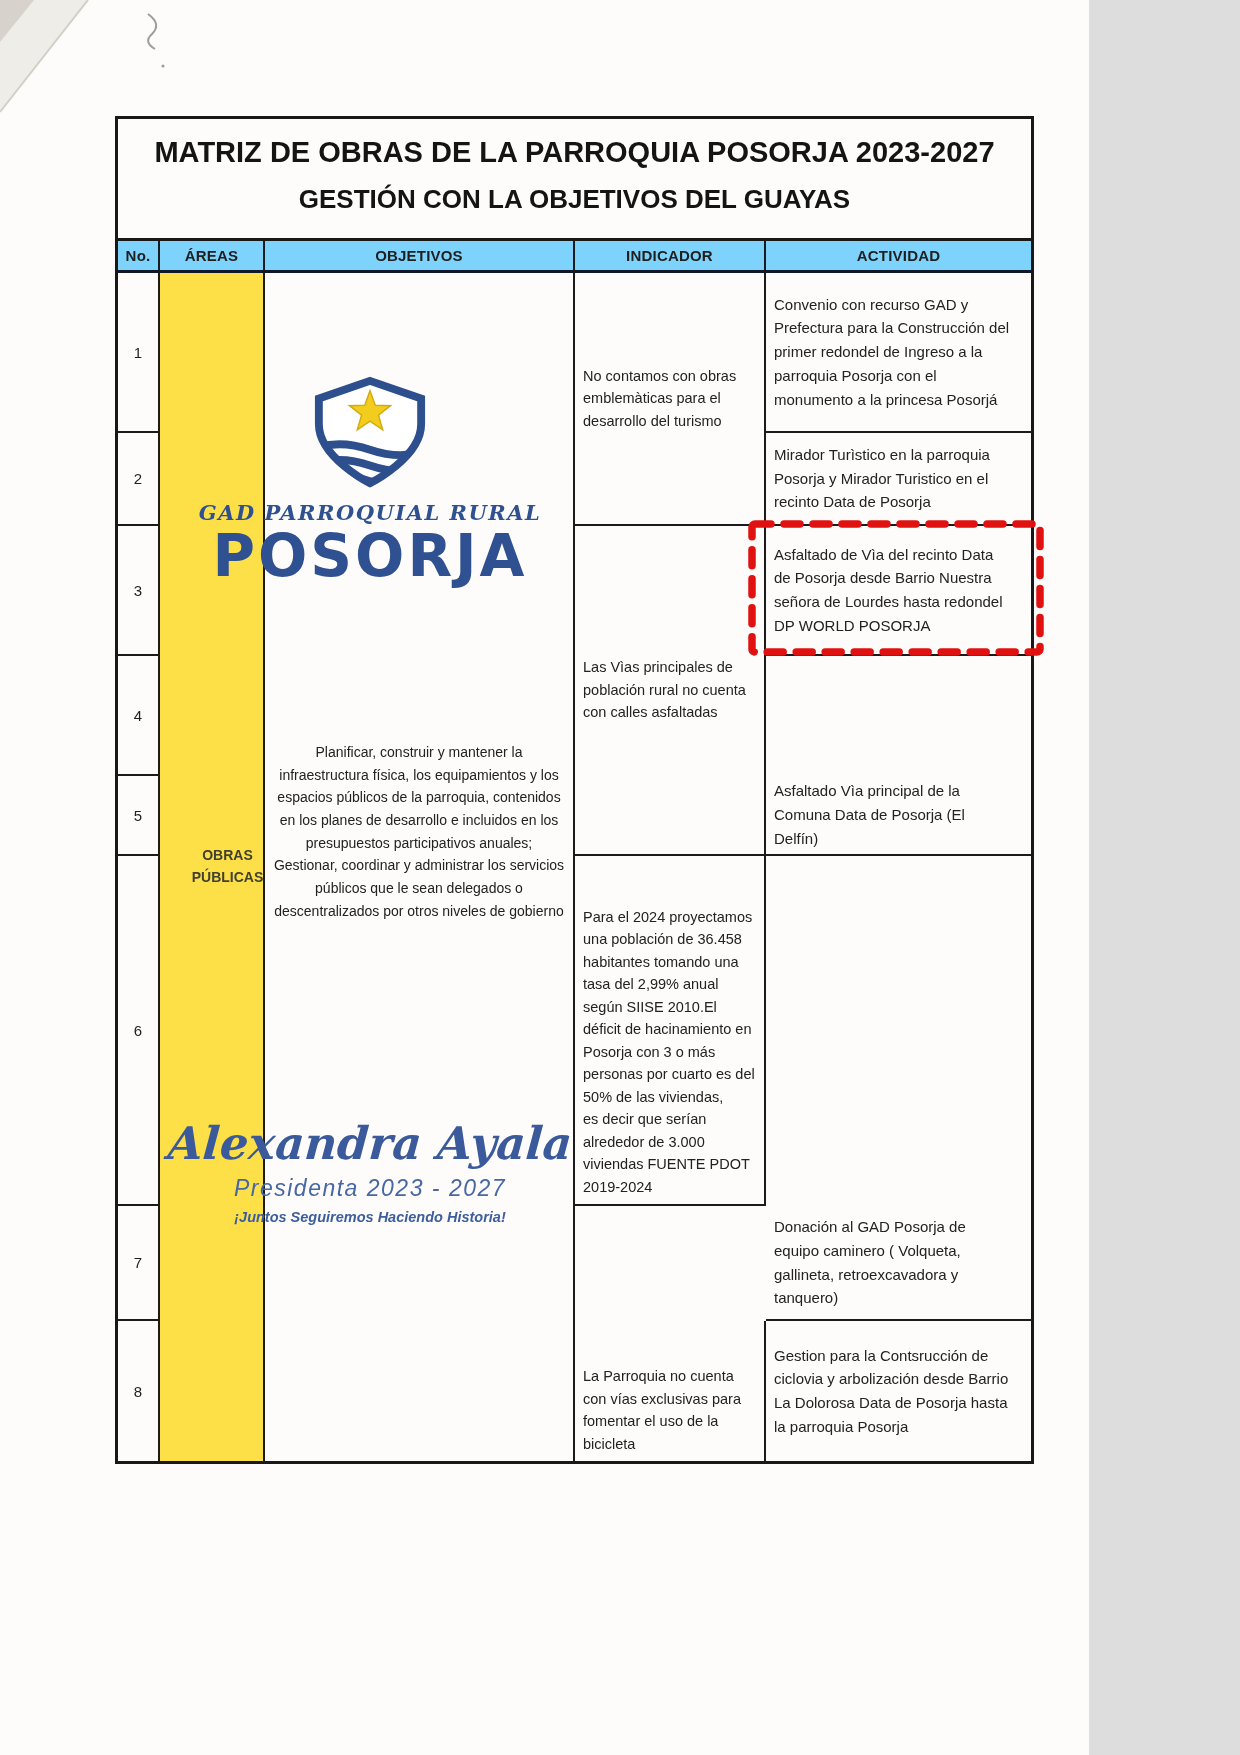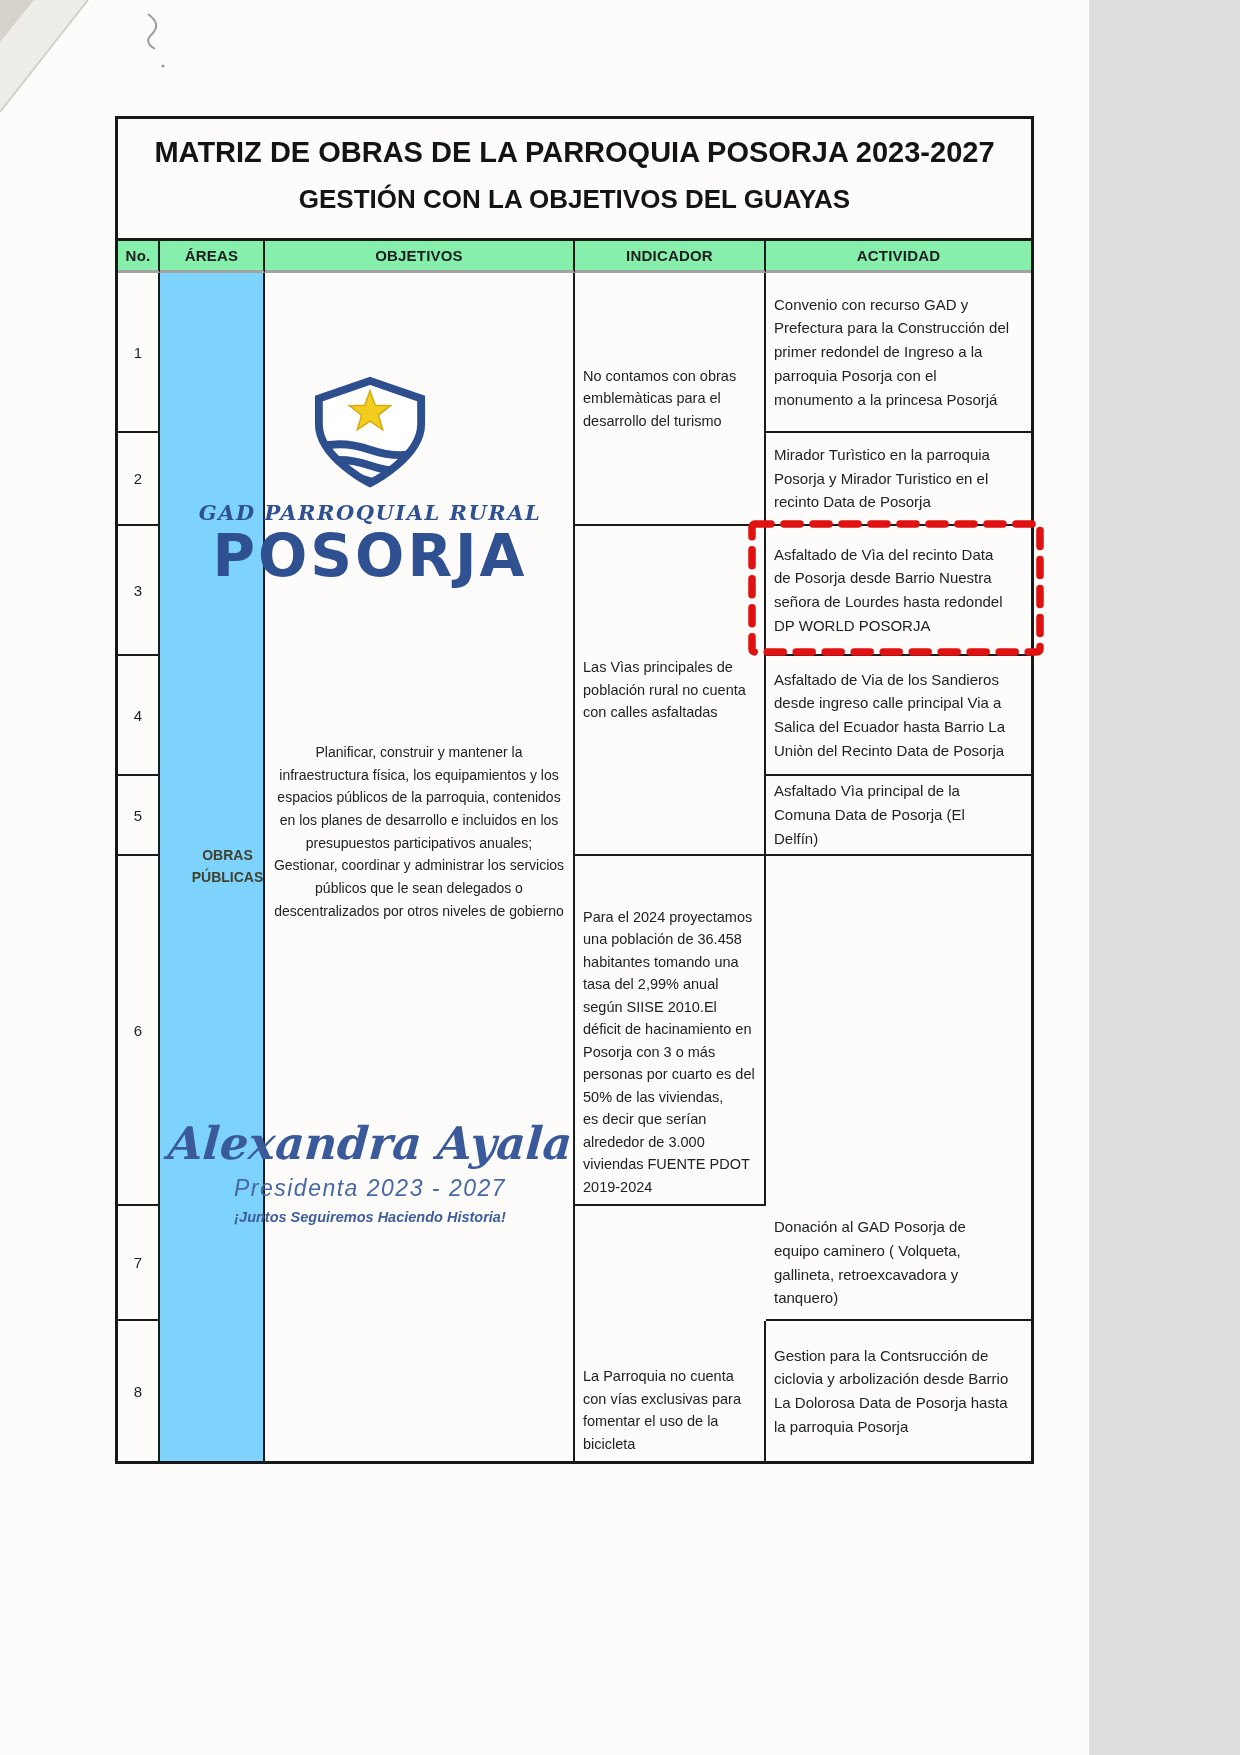--- a/index.html
+++ b/index.html
@@ -9,24 +9,24 @@
   .doc{position:absolute;left:115px;top:116px;width:913px;border:3px solid #181818;background:#fdfcfa;box-sizing:content-box;}
   .title-block{height:122px;border-bottom:3px solid #181818;text-align:center;padding-top:17px;box-sizing:border-box;}
   .t1{font-size:29px;font-weight:bold;color:#141414;}
   .t2{font-size:26px;font-weight:bold;margin-top:15px;color:#141414;}
 
   .g{display:grid;grid-template-columns:42px 105px 310px 191px 265px;
      grid-template-rows:32px 160px 93px 130px 120px 80px 350px 115px 140px;}
   .c{border-right:2px solid #1b1b1b;border-bottom:2px solid #1b1b1b;box-sizing:border-box;position:relative;}
   .lc{border-right:none;}
   .lr{border-bottom:none;}
-  .hd{background:#86efac;font-weight:bold;font-size:15px;display:flex;align-items:center;justify-content:center;
-      border-bottom:3px solid #a3a3a3;letter-spacing:.2px;}
+  .hd{background:#7dd3fc;font-weight:bold;font-size:15px;display:flex;align-items:center;justify-content:center;
+      border-bottom:3px solid #0f172a;letter-spacing:.2px;}
   .noc{display:flex;align-items:center;justify-content:center;font-size:15px;}
-  .areas{background:#7dd3fc;display:flex;align-items:center;justify-content:center;text-align:center;
+  .areas{background:#fde047;display:flex;align-items:center;justify-content:center;text-align:center;
          font-weight:bold;font-size:14px;color:#42402f;line-height:1.55;padding-left:32px;}
   .obj{}
   .obj-text{position:absolute;left:6px;right:6px;top:468px;text-align:center;font-size:14px;line-height:1.62;color:#222;}
   .ic{font-size:14.5px;line-height:1.55;padding:6px 6px 6px 8px;display:flex;align-items:center;white-space:pre-line;color:#222;}
   .ic.top{align-items:flex-end;padding-top:8px;}
   .ac{font-size:15px;line-height:1.58;padding:4px 21px 4px 8px;display:flex;align-items:center;color:#222;}
 
   .brand{position:absolute;left:150px;top:372px;width:440px;text-align:center;pointer-events:none;}
   .shield{display:block;margin:0 auto;width:118px;height:120px;}
   .org-type{font-family:"DejaVu Serif","Liberation Serif",serif;font-style:italic;font-weight:bold;
@@ -109,23 +109,20 @@
 
       <div class="c ac lc" style="grid-column:5;grid-row:2">
         <div>Convenio con recurso GAD y Prefectura para la Construcción del primer redondel de Ingreso a la parroquia Posorja con el monumento a la princesa Posorjá</div>
       </div>
       <div class="c ac lc" style="grid-column:5;grid-row:3">
         <div>Mirador Turìstico en la parroquia Posorja y Mirador Turistico en el recinto Data de Posorja</div>
       </div>
       <div class="c ac lc" style="grid-column:5;grid-row:4">
         <div>Asfaltado de Vìa del recinto Data de Posorja desde Barrio Nuestra señora de Lourdes hasta redondel DP WORLD POSORJA</div>
       </div>
-      <div class="c ac lc" style="grid-column:5;grid-row:5">
-        <div>Asfaltado de Via de los Sandieros desde ingreso calle principal Via a Salica del Ecuador hasta Barrio La Uniòn del Recinto Data de Posorja</div>
-      </div>
       <div class="c ac lc" style="grid-column:5;grid-row:6">
         <div>Asfaltado Vìa principal de la Comuna Data de Posorja (El Delfín)</div>
       </div>
       <div class="c ac lc" style="grid-column:5;grid-row:8">
         <div>Donación al GAD Posorja de equipo caminero ( Volqueta, gallineta, retroexcavadora y tanquero)</div>
       </div>
       <div class="c ac lc lr" style="grid-column:5;grid-row:9">
         <div>Gestion para la Contsrucción de ciclovia y arbolización desde Barrio La Dolorosa Data de Posorja hasta la parroquia Posorja</div>
       </div>
 

